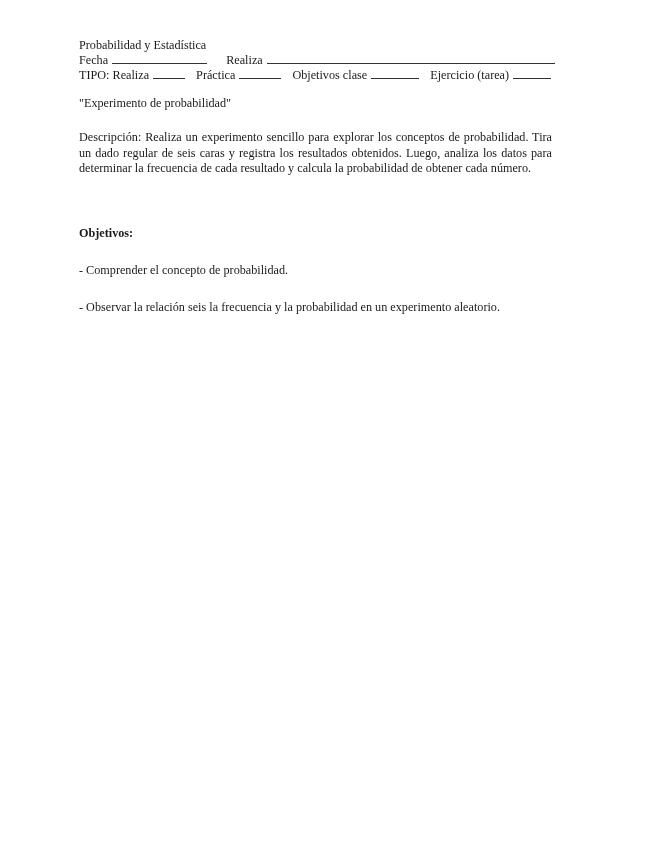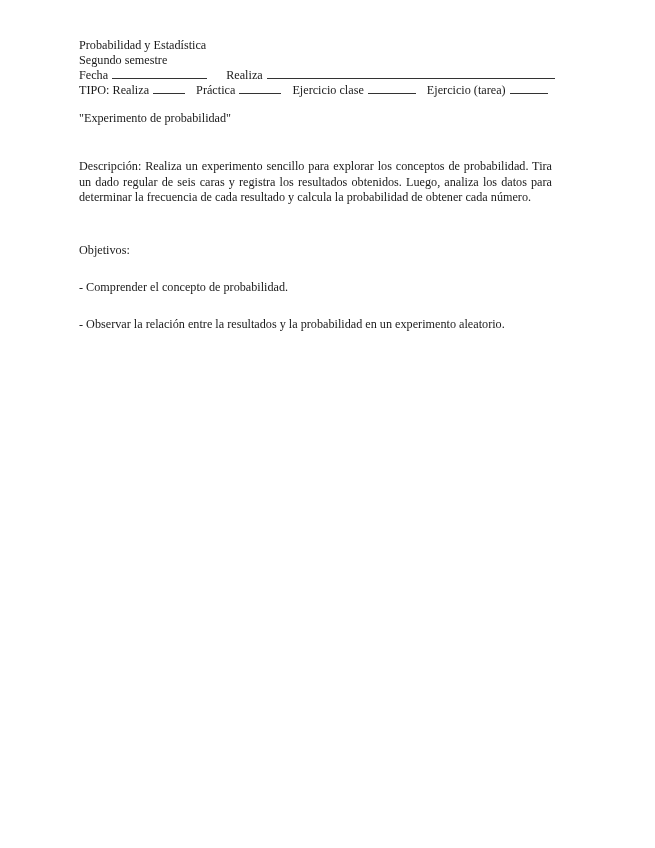--- a/index.html
+++ b/index.html
@@ -33,55 +33,55 @@
       height: 10px;
       vertical-align: baseline;
       margin-left: 4px;
     }
     .gap { display: inline-block; width: 8px; }
     .title {
       margin-top: 13px;
       line-height: 15px;
     }
     .desc {
-      margin-top: 33px;
+      margin-top: 19px;
       text-align: justify;
       line-height: 15.5px;
     }
     .obj-heading {
-      margin-top: 37px;
+      margin-top: 49px;
       line-height: 15px;
+      font-weight: bold;
     }
     .obj-item {
       margin-top: 22px;
       line-height: 15px;
     }
   </style>
 </head>
 <body>
 
 <div class="page">
 
   <div class="line">Probabilidad y Estadística</div>
-  <div class="line">Segundo semestre</div>
 
   <div class="line">
     <span>Fecha</span><span class="blank" style="width:95px"></span><span class="gap"></span><span class="gap"></span>
     <span>Realiza</span><span class="blank" style="width:288px"></span>
   </div>
 
   <div class="line">
     <span>TIPO:</span>
     <span>Realiza</span><span class="blank" style="width:32px"></span><span class="gap"></span>
     <span>Práctica</span><span class="blank" style="width:42px"></span><span class="gap"></span>
-    <span>Ejercicio clase</span><span class="blank" style="width:48px"></span><span class="gap"></span>
+    <span>Objetivos clase</span><span class="blank" style="width:48px"></span><span class="gap"></span>
     <span>Ejercicio (tarea)</span><span class="blank" style="width:38px"></span>
   </div>
 
   <div class="title">"Experimento de probabilidad"</div>
 
   <div class="desc">Descripción: Realiza un experimento sencillo para explorar los conceptos de probabilidad. Tira un dado regular de seis caras y registra los resultados obtenidos. Luego, analiza los datos para determinar la frecuencia de cada resultado y calcula la probabilidad de obtener cada número.</div>
 
   <div class="obj-heading">Objetivos:</div>
   <div class="obj-item">- Comprender el concepto de probabilidad.</div>
-  <div class="obj-item">- Observar la relación entre la resultados y la probabilidad en un experimento aleatorio.</div>
+  <div class="obj-item">- Observar la relación seis la frecuencia y la probabilidad en un experimento aleatorio.</div>
 
 </div>
 
 </body></html>

